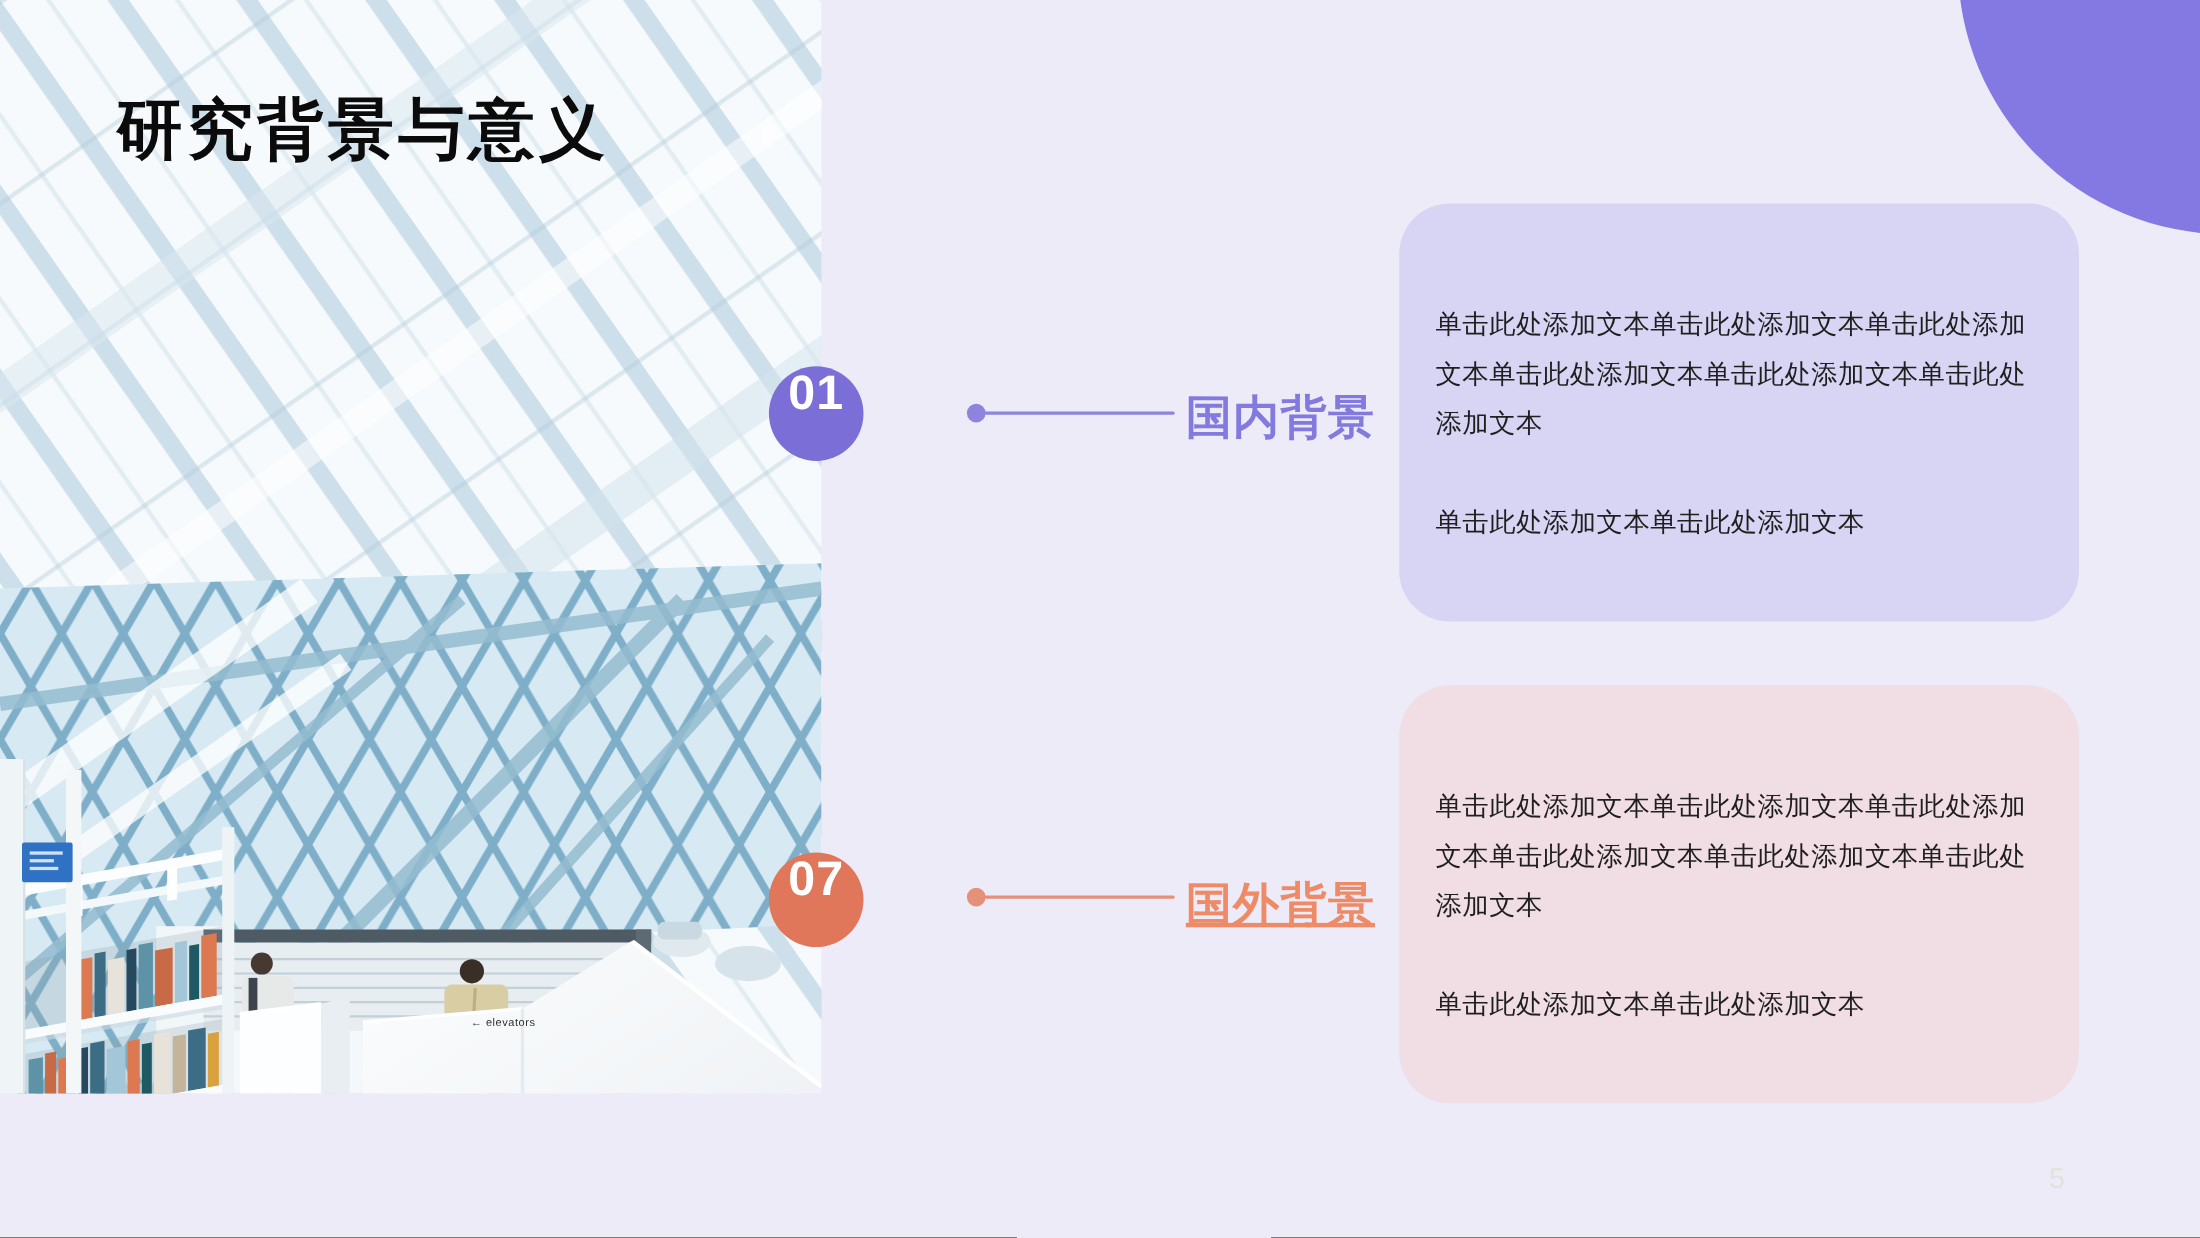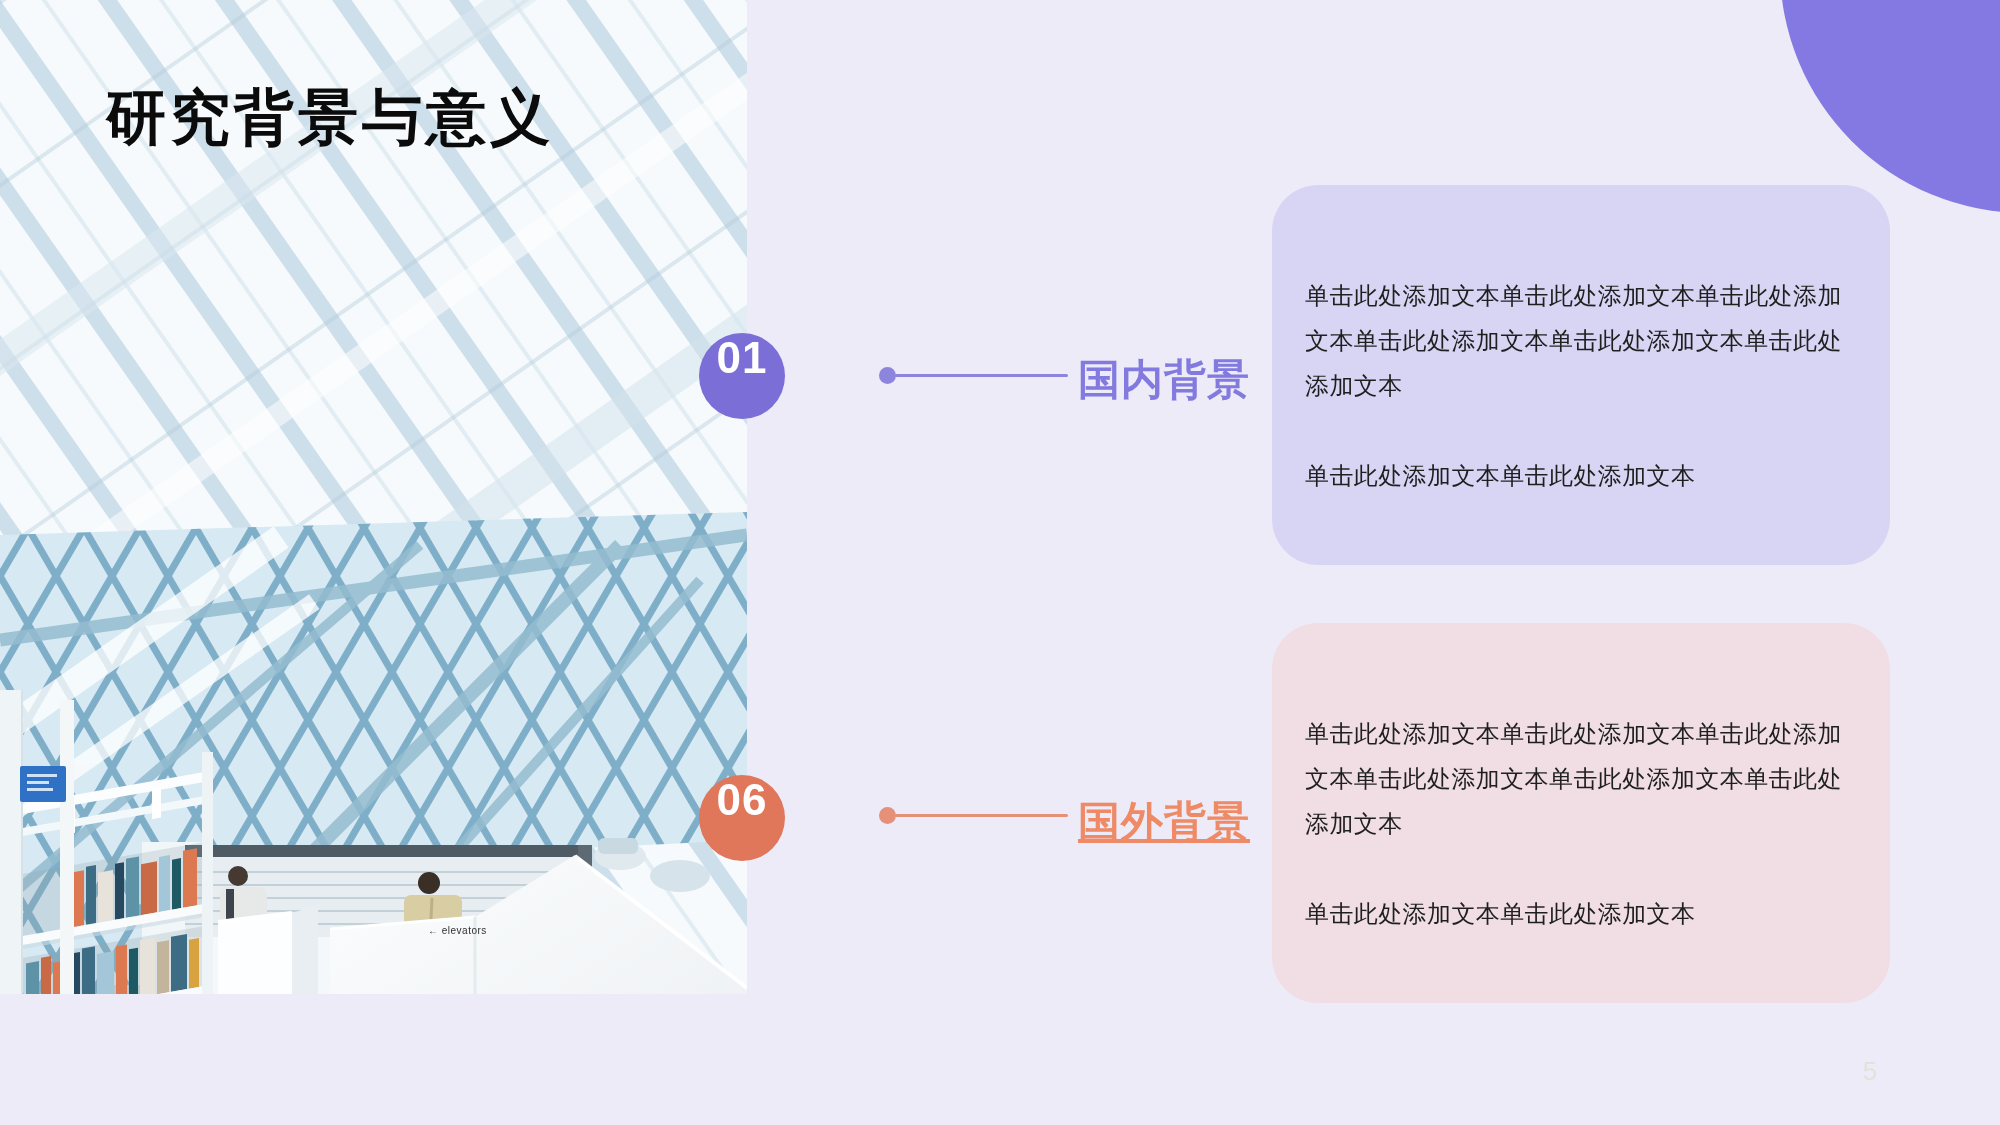--- a/index.html
+++ b/index.html
@@ -255,21 +255,21 @@
     <span class="dot"></span>
     <span class="line"></span>
   </div>
   <div class="sec-label s1">国内背景</div>
   <div class="textbox s1">
     <p>单击此处添加文本单击此处添加文本单击此处添加文本单击此处添加文本单击此处添加文本单击此处添加文本</p>
     <p>单击此处添加文本单击此处添加文本</p>
   </div>
 
   <div class="badge s2">
-    <span>06</span>
+    <span>07</span>
   </div>
   <div class="conn s2">
     <span class="dot"></span>
     <span class="line"></span>
   </div>
   <div class="sec-label s2">国外背景</div>
   <div class="textbox s2">
     <p>单击此处添加文本单击此处添加文本单击此处添加文本单击此处添加文本单击此处添加文本单击此处添加文本</p>
     <p>单击此处添加文本单击此处添加文本</p>
   </div>

